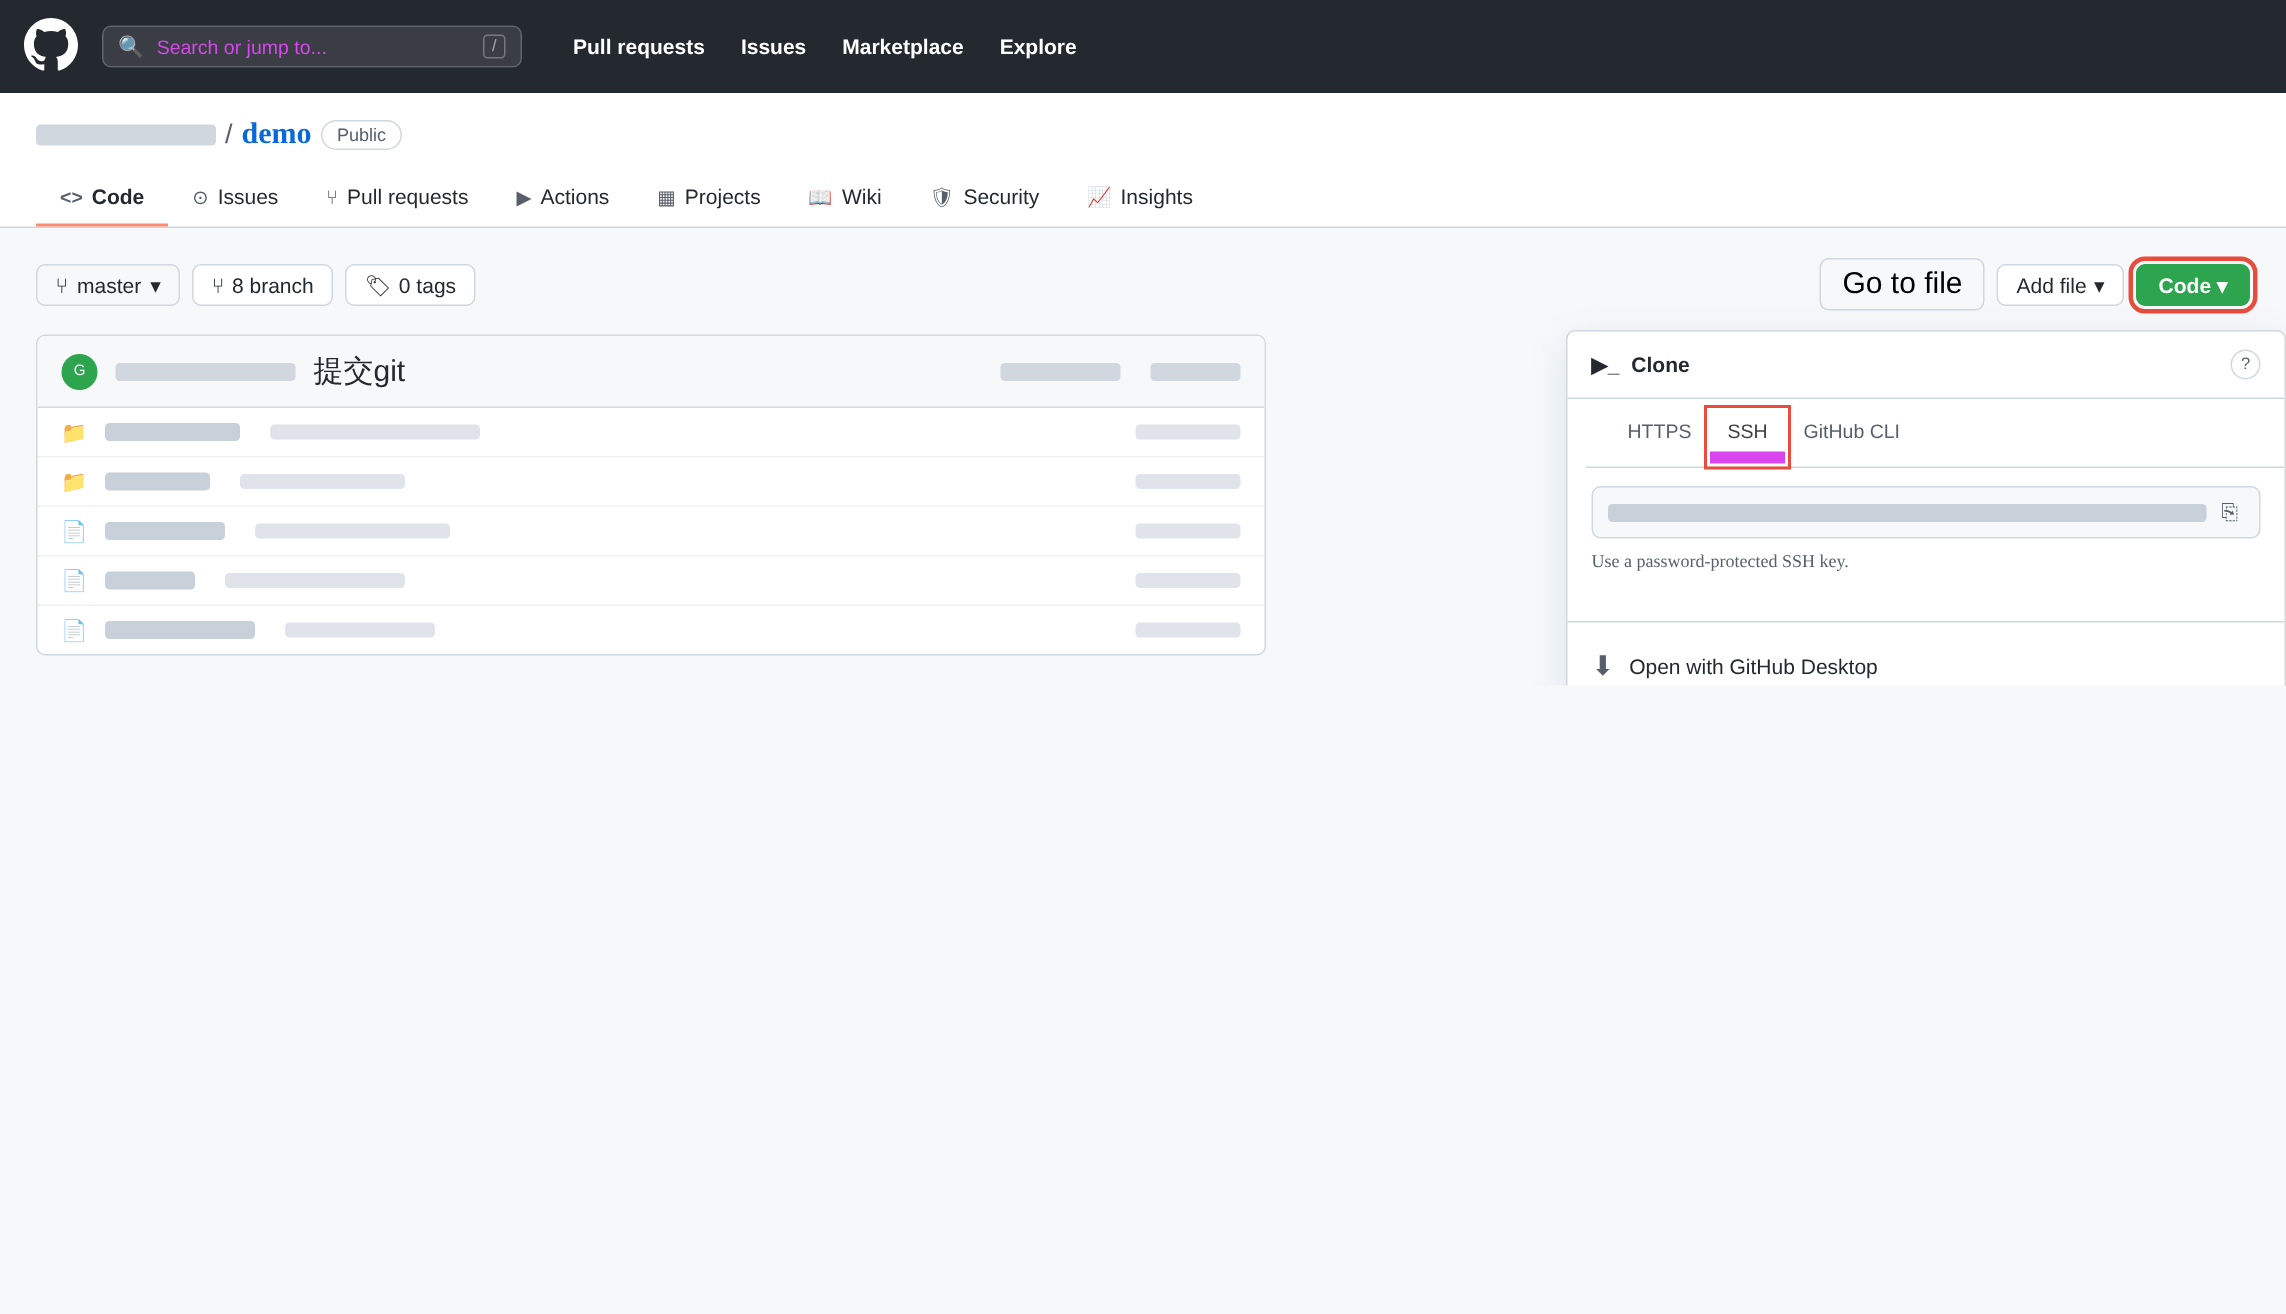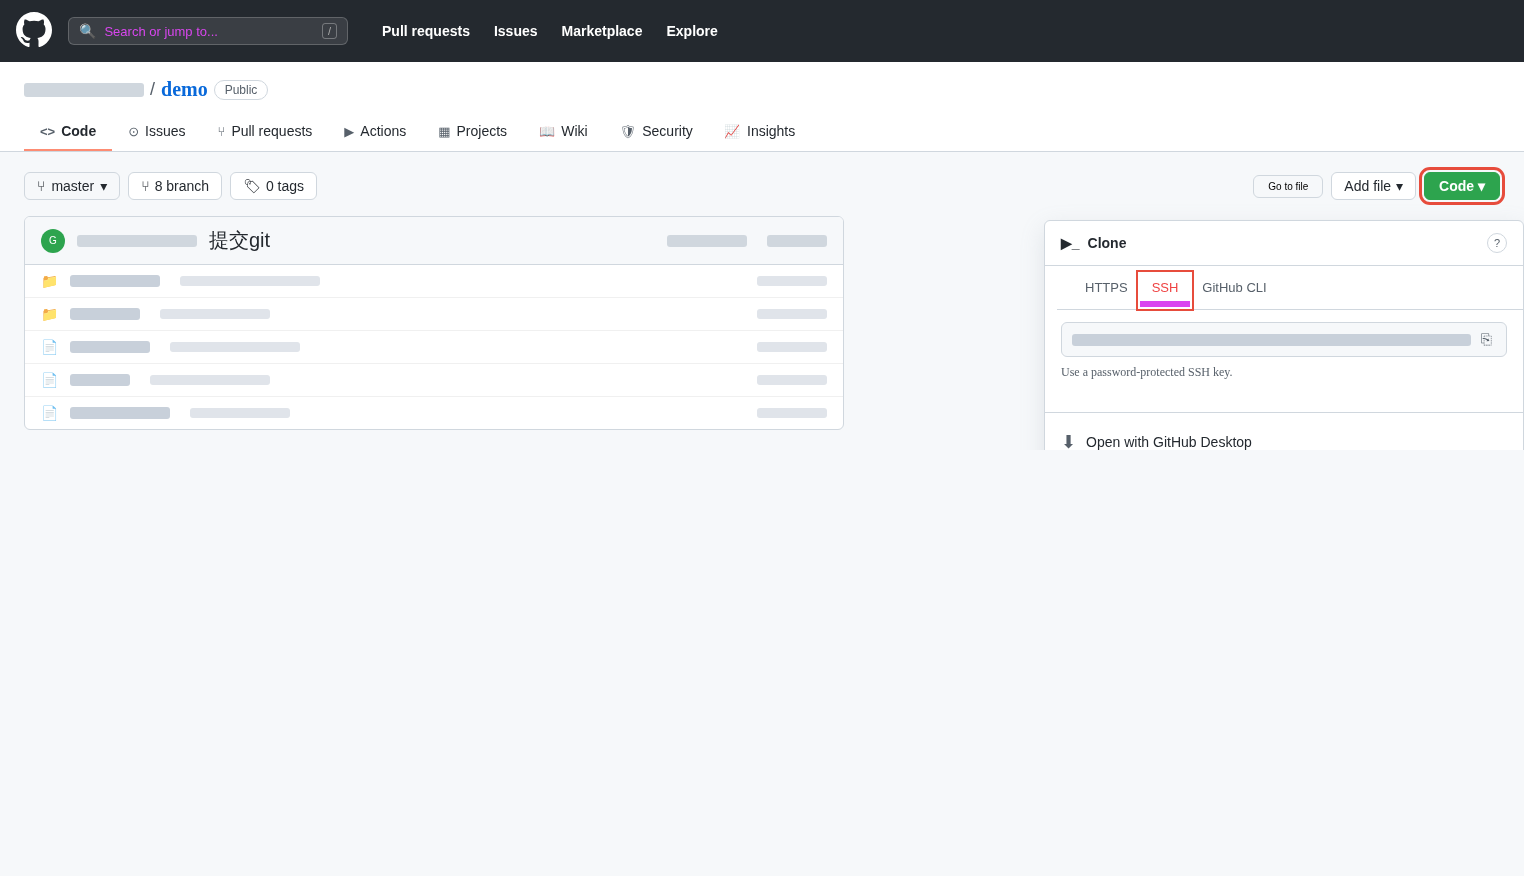--- a/index.html
+++ b/index.html
@@ -125,21 +125,21 @@
       background: #fff;
       cursor: pointer;
     }
     .spacer { flex: 1; }
     .action-btn {
       border: 1px solid #d0d7de;
       border-radius: 6px;
       padding: 5px 14px;
       background: #f6f8fa;
       cursor: pointer;
-      font-size: 10px;
+      font-size: 20px;
       font-weight: 500;
     }
     .code-btn {
       display: flex; align-items: flex-start; gap: 6px;
       border: 1px solid #2da44e;
       border-radius: 6px;
       padding: 5px 14px;
       background: #2da44e;
       color: #fff;
       cursor: pointer;
@@ -231,22 +231,22 @@
       margin-left: 12px;
     }
     .clone-tab {
       padding: 6px 12px;
       font-size: 13px;
       cursor: pointer;
       color: #57606a;
       border-bottom: 2px solid transparent;
     }
     .clone-tab.active {
-      color: #ef4444;
-      border-bottom: 6px solid #d946ef;
+      color: #404040;
+      border-bottom: 8px solid #d946ef;
       outline: 2px solid #e74c3c;
       outline-offset: 2px;
       text-align: center;
     }
     .clone-body { padding: 12px 16px; }
     .clone-url-row {
       display: flex; align-items: center; gap: 6px;
       border: 1px solid #d0d7de;
       border-radius: 6px;
       padding: 6px 10px;

